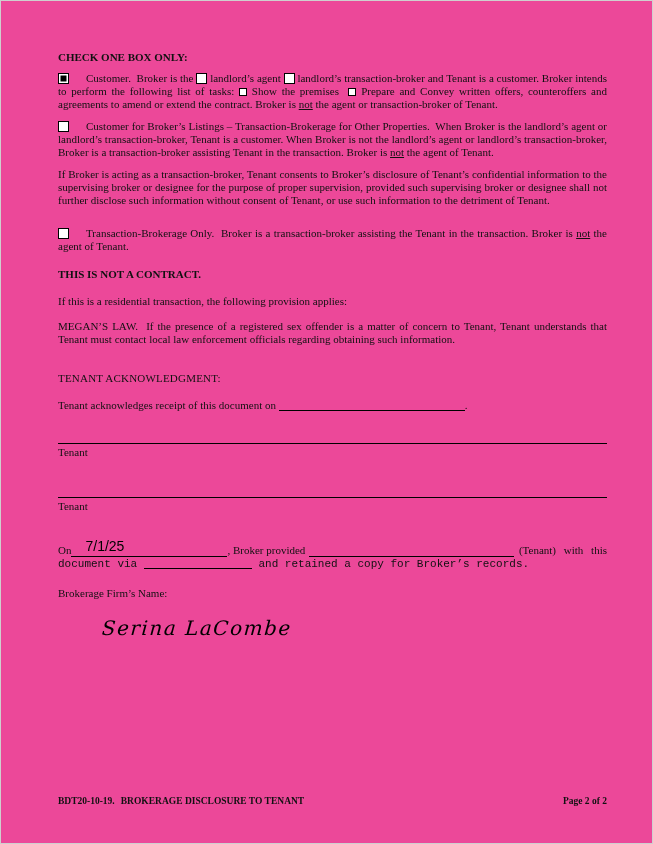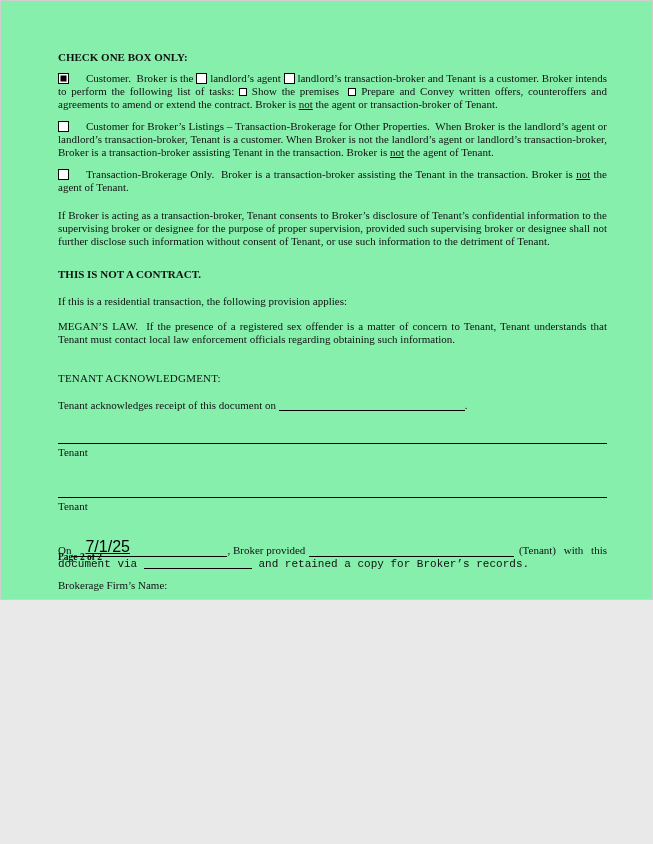--- a/index.html
+++ b/index.html
@@ -1,20 +1,20 @@
 <!DOCTYPE html>
 <html><head>
 <meta charset="utf-8">
 <style>
   html,body{margin:0;padding:0;background:#e9e9e9;}
   .page{
     position:relative;
-    width:653px;height:600px;
+    width:653px;height:844px;
     margin:0 auto;
-    background:#86efac;
+    background:#ec4899;
     border:1px solid #cfcfcf;
     box-sizing:border-box;
     font-family:"Liberation Serif", serif;
     color:#111;
     overflow:hidden;
   }
   .content{
     position:absolute;left:57px;right:45px;top:50px;
     font-size:11px;line-height:13px;
   }
@@ -46,27 +46,27 @@
   .sig-row{display:flex;gap:38px;margin:0 0 24px 0;flex-direction:column;}
   .sig-col{flex:1;}
   .sig-line{border-top:1px solid #000;padding-top:2px;}
   .broker-ack-heading{margin:0 0 2px 0;letter-spacing:0.2px;}
   .fill-row{display:flex;align-items:flex-end;}
   .fill-label{white-space:nowrap;}
   .fill-line{border-bottom:1px solid #000;box-sizing:border-box;}
   .date-line{width:156px;padding-left:14px;}
   .typed-lg{
     font-family:"Liberation Sans", sans-serif;
-    font-size:16px;line-height:19px;color:#000;text-decoration:underline;
+    font-size:14px;line-height:19px;color:#000;
   }
   .provided-line{flex:1;margin-left:4px;}
   .tenant-suffix{white-space:nowrap;margin-left:5px;word-spacing:5px;}
   .via-row{margin:0 0 3px 0;font-family:Liberation Mono, monospace;}
   .blank-via{width:108px;}
-  .firm-row{margin:8px 0 16px 0;}
+  .firm-row{margin:16px 0 16px 0;}
   .firm-line{flex:1;margin-left:5px;padding-left:8px;}
   .typed-firm{
     font-family:"Liberation Sans", sans-serif;
     font-size:16.5px;line-height:20px;color:#000;
   }
   .broker-sig-block{width:256px;}
   .sig-script{
     font-family:"DejaVu Serif", serif;
     font-style:italic;font-size:20px;line-height:24px;
     letter-spacing:1.5px;padding-left:44px;color:#000;
@@ -85,23 +85,23 @@
 
 <div class="page">
   <div class="content">
 
     <p class="heading">CHECK ONE BOX ONLY:</p>
 
     <p class="para option"><span class="cb cb-filled"></span><span class="gap"></span><span class="seg-b">Customer.</span><span class="seg-t">&nbsp; Broker is the </span><span class="cb"></span><span class="seg-t"> landlord’s agent </span><span class="cb"></span><span class="seg-t"> landlord’s transaction-broker and Tenant is a customer. Broker intends to perform the following list of tasks: </span><span class="cb cb-small"></span><span class="seg-t"> Show the premises &nbsp;</span><span class="cb cb-small"></span><span class="seg-t"> Prepare and Convey written offers, counteroffers and agreements to amend or extend the contract. Broker is </span><span class="seg-u">not</span><span class="seg-t"> the agent or transaction-broker of Tenant.</span></p>
 
     <p class="para option"><span class="cb"></span><span class="gap"></span><span class="seg-b">Customer for Broker’s Listings – Transaction-Brokerage for Other Properties.</span><span class="seg-t">&nbsp; When Broker is the landlord’s agent or landlord’s transaction-broker, Tenant is a customer. When Broker is not the landlord’s agent or landlord’s transaction-broker, Broker is a transaction-broker assisting Tenant in the transaction. Broker is </span><span class="seg-u">not</span><span class="seg-t"> the agent of Tenant.</span></p>
 
+    <p class="para big-para">If Broker is acting as a transaction-broker, Tenant consents to Broker’s disclosure of Tenant’s confidential information to the supervising broker or designee for the purpose of proper supervision, provided such supervising broker or designee shall not further disclose such information without consent of Tenant, or use such information to the detriment of Tenant.</p>
+
     <p class="para option option-last"><span class="cb"></span><span class="gap"></span><span class="seg-b">Transaction-Brokerage Only.</span><span class="seg-t">&nbsp; Broker is a transaction-broker assisting the Tenant in the transaction. Broker is </span><span class="seg-u">not</span><span class="seg-t"> the agent of Tenant.</span></p>
-
-    <p class="para big-para">If Broker is acting as a transaction-broker, Tenant consents to Broker’s disclosure of Tenant’s confidential information to the supervising broker or designee for the purpose of proper supervision, provided such supervising broker or designee shall not further disclose such information without consent of Tenant, or use such information to the detriment of Tenant.</p>
 
     <p class="contract-heading">THIS IS NOT A CONTRACT.</p>
 
     <p class="residential">If this is a residential transaction, the following provision applies:</p>
 
     <p class="para megans"><span class="seg-b">MEGAN’S LAW.</span><span class="seg-t">&nbsp; If the presence of a registered sex offender is a matter of concern to Tenant, Tenant understands that Tenant must contact local law enforcement officials regarding obtaining such information.</span></p>
 
     <p class="ack-heading">TENANT ACKNOWLEDGMENT:</p>
 
     <p class="receipt-line"><span>Tenant acknowledges receipt of this document on</span>
@@ -135,15 +135,16 @@
       <span class="fill-label">Brokerage Firm’s Name:</span>
     </div>
 
     <div class="broker-sig-block">
       <div class="sig-script">Serina LaCombe</div>
     </div>
 
   </div>
 
   <div class="footer">
+    <div class="footer-left"><span>BDT20-10-19.</span><span>BROKERAGE DISCLOSURE TO TENANT</span></div>
     <div class="footer-right">Page 2 of 2</div>
   </div>
 </div>
 
 </body></html>

